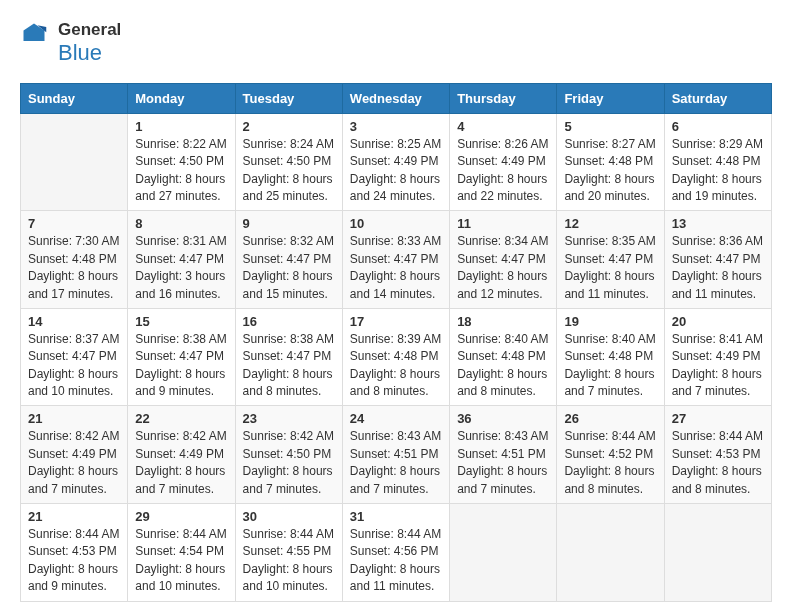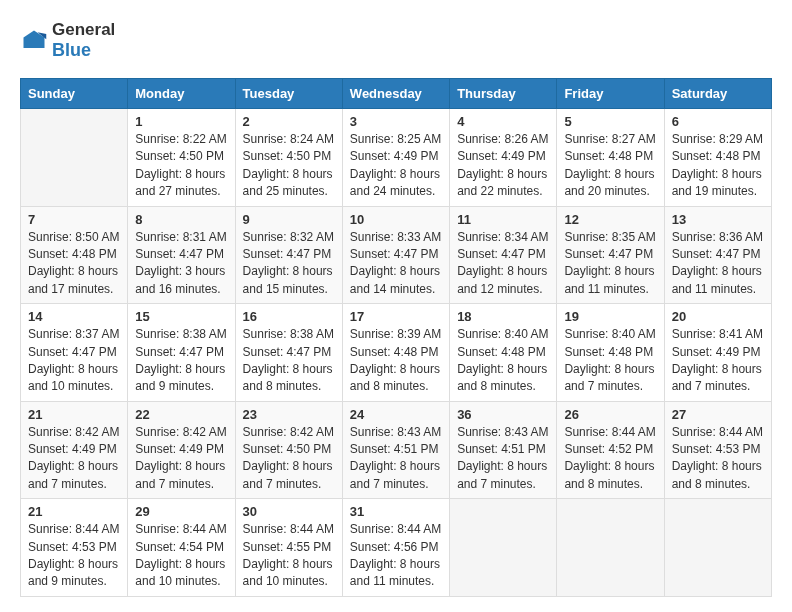--- a/index.html
+++ b/index.html
@@ -11,22 +11,21 @@
       padding: 20px;
     }
     .header {
       display: flex;
       justify-content: space-between;
       align-items: flex-start;
       margin-bottom: 16px;
     }
     .logo {
       display: flex;
-      align-items: center;
-      gap: 4px;
+      gap: 10px;
     }
     .logo-icon {
       width: 28px;
       height: 28px;
     }
     .title-block {
       text-align: right;
     }
     .month-title {
       font-size: 36px;
@@ -85,21 +84,21 @@
 <body>
 
 <div class="header">
   <div class="logo">
     <svg class="logo-icon" viewBox="0 0 32 32" xmlns="http://www.w3.org/2000/svg">
       <polygon points="16,4 28,12 28,24 4,24 4,12" fill="#2a7ab8"></polygon>
       <polygon points="20,6 30,14 30,8" fill="#1a5a9a"></polygon>
     </svg>
     <div>
       <div style="font-size:17px;font-weight:bold;color:#333;line-height:1.2;">General</div>
-      <div style="font-size:18px;font-weight:bold;color:#2a7ab8;line-height:1.2;">Blue</div>
+      <div style="font-size:22px;font-weight:normal;color:#2a7ab8;line-height:1.2;">Blue</div>
     </div>
   </div>
 </div>
 
 <table class="calendar">
   <thead>
     <tr>
     <th>Sunday</th>
         <th>Monday</th>
         <th>Tuesday</th>
@@ -158,21 +157,21 @@
           <span>Sunrise: 8:29 AM</span><br>
           <span>Sunset: 4:48 PM</span><br>
           <span>Daylight: 8 hours and 19 minutes.</span>
         </div>
       </td>
       </tr>
       <tr class="row-alt">
         <td>
         <span class="day-number">7</span>
         <div class="day-info">
-          <span>Sunrise: 8:50 AM</span><br>
+          <span>Sunrise: 7:30 AM</span><br>
           <span>Sunset: 4:48 PM</span><br>
           <span>Daylight: 8 hours and 17 minutes.</span>
         </div>
       </td>
         <td>
         <span class="day-number">8</span>
         <div class="day-info">
           <span>Sunrise: 8:31 AM</span><br>
           <span>Sunset: 4:47 PM</span><br>
           <span>Daylight: 3 hours and 16 minutes.</span>

